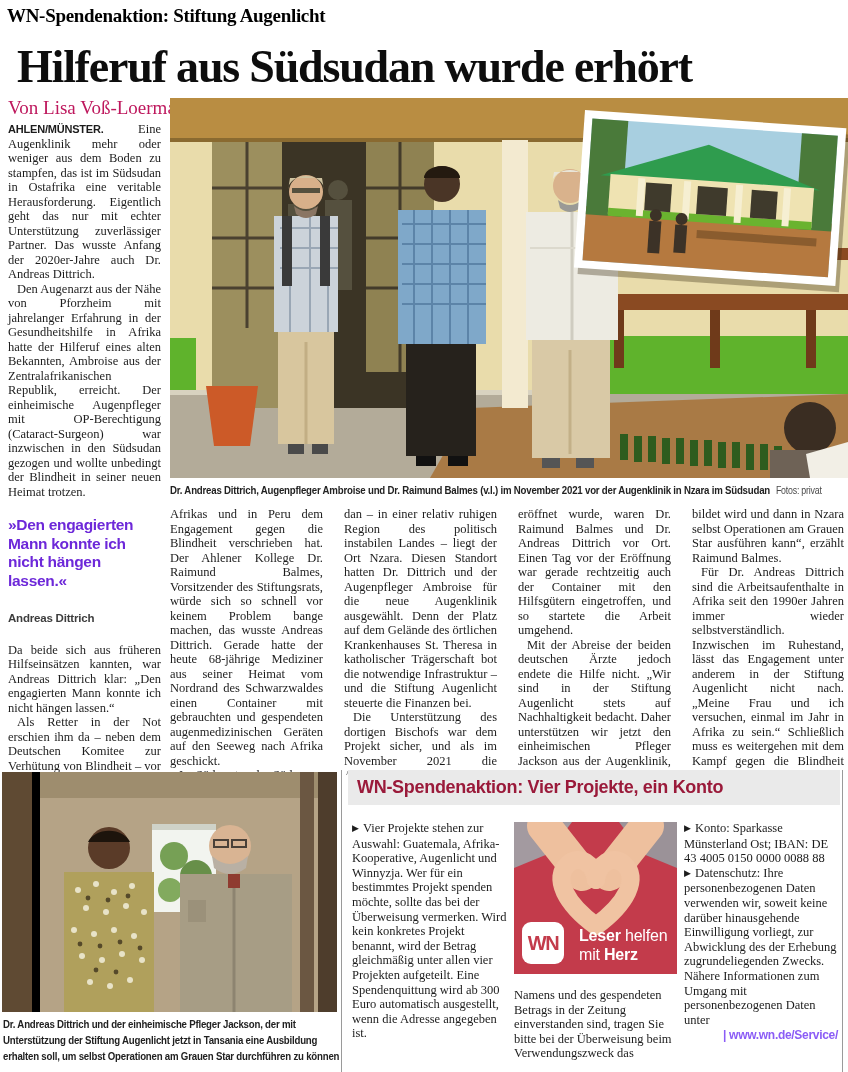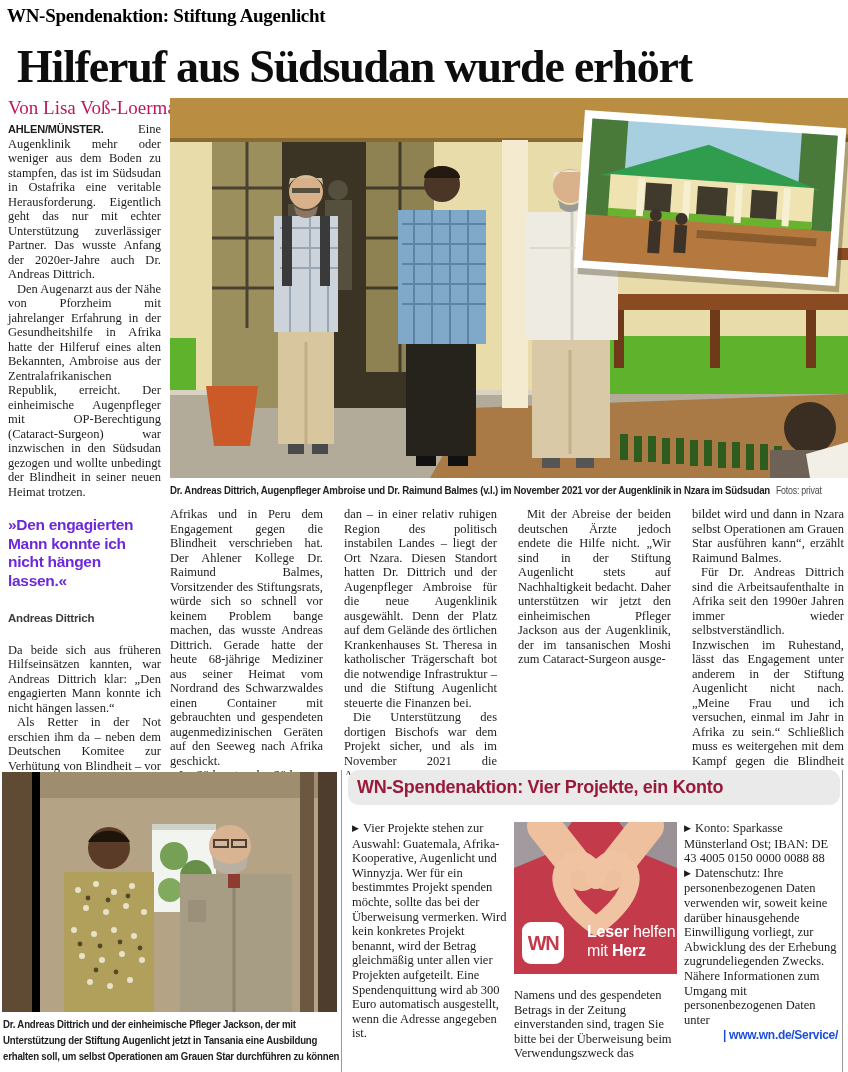--- a/index.html
+++ b/index.html
@@ -40,37 +40,37 @@
   .credit{font-weight:normal;font-size:10.5px;color:#4a4a4a;margin-left:7px;}
   .bottom-cap{left:3px;top:1016px;width:405px;}
   
   .main-photo{left:170px;top:98px;width:678px;height:380px;}
   .bottom-photo{left:2px;top:772px;width:335px;height:240px;}
   .photo-svg{display:block;width:100%;height:100%;}
   
   .box-rule{width:1px;background:#9a9a9a;top:770px;height:302px;}
   .rule-left{left:341px;}
   .rule-right{left:842px;}
-  .box-head{left:348px;top:770px;width:492px;height:35px;background:#eaeaea;border-radius:11px;}
+  .box-head{left:348px;top:770px;width:492px;height:35px;background:#eaeaea;}
   .box-title{position:absolute;left:9px;top:7px;font-family:"Liberation Sans",sans-serif;
     font-weight:bold;font-size:18px;letter-spacing:-0.3px;color:#9a1a3a;}
   .boxcol{width:155px;font-size:12.5px;line-height:14.6px;text-align:left;color:#1c1c1c;
     -webkit-hyphens:auto;hyphens:auto;}
   .boxcol p{margin:0;}
   .marker{font-family:"DejaVu Sans",sans-serif;font-size:9px;position:relative;top:-1px;
     margin-right:4px;}
   .boxA{left:352px;top:821px;height:246px;overflow:hidden;}
   .boxB{left:514px;top:988px;width:162px;}
   .boxC{left:684px;top:821px;width:154px;}
   .box-link{margin-top:1px;font-family:"Liberation Sans",sans-serif;font-weight:bold;
-    font-size:12px;letter-spacing:-0.3px;line-height:15px;text-align:right;color:#1d4ed8;}
+    font-size:12px;letter-spacing:-0.3px;line-height:15px;text-align:right;color:#8b5cf6;}
   
   .badge{left:514px;top:822px;width:163px;height:152px;background:#c33b4b;overflow:hidden;}
   .badge svg{position:absolute;left:0;top:0;}
-  .badge-bottom{position:absolute;left:8px;bottom:10px;display:flex;align-items:flex-start;gap:23px;}
+  .badge-bottom{position:absolute;left:8px;bottom:10px;display:flex;align-items:flex-end;gap:15px;}
   .wn-logo{width:42px;height:42px;background:#ffffff;border-radius:9px;display:flex;
     align-items:center;justify-content:center;font-family:"Liberation Sans",sans-serif;
     font-weight:bold;font-size:20px;letter-spacing:-1.5px;color:#c33b4b;}
   .badge-text{font-family:"Liberation Sans",sans-serif;font-size:16px;line-height:19px;
     color:#ffffff;letter-spacing:-0.2px;}
   .badge-text .b{font-weight:bold;}
 </style>
 </head>
 <body>
 
@@ -252,20 +252,21 @@
 
 <div class="abs colbox col2">
   <p>Afrikas und in Peru dem Engagement gegen die Blindheit verschrieben hat. Der Ahlener Kollege Dr. Raimund Balmes, Vorsitzender des Stiftungsrats, würde sich so schnell vor keinem Problem bange machen, das wusste Andreas Dittrich. Gerade hatte der heute 68-jährige Mediziner aus seiner Heimat vom Nordrand des Schwarzwaldes einen Container mit gebrauchten und gespendeten augenmedizinischen Geräten auf den Seeweg nach Afrika geschickt.</p>
   <p class="ind">Im Südwesten des Südsu-</p>
 </div>
 <div class="abs colbox col3">
   <p>dan – in einer relativ ruhigen Region des politisch instabilen Landes – liegt der Ort Nzara. Diesen Standort hatten Dr. Dittrich und der Augenpfleger Ambroise für die neue Augenklinik ausgewählt. Denn der Platz auf dem Gelände des örtlichen Krankenhauses St. Theresa in katholischer Trägerschaft bot die notwendige Infrastruktur – und die Stiftung Augenlicht steuerte die Finanzen bei.</p>
   <p class="ind">Die Unterstützung des dortigen Bischofs war dem Projekt sicher, und als im November 2021 die Augenklinik</p>
 </div>
 <div class="abs colbox col4">
+  <p>eröffnet wurde, waren Dr. Raimund Balmes und Dr. Andreas Dittrich vor Ort. Einen Tag vor der Eröffnung war gerade rechtzeitig auch der Container mit den Hilfsgütern eingetroffen, und so startete die Arbeit umgehend.</p>
   <p class="ind">Mit der Abreise der beiden deutschen Ärzte jedoch endete die Hilfe nicht. „Wir sind in der Stiftung Augenlicht stets auf Nachhaltigkeit bedacht. Daher unterstützen wir jetzt den einheimischen Pfleger Jackson aus der Augenklinik, der im tansanischen Moshi zum Cataract-Surgeon ausge-</p>
 </div>
 <div class="abs colbox col5">
   <p>bildet wird und dann in Nzara selbst Operationen am Grauen Star ausführen kann“, erzählt Raimund Balmes.</p>
   <p class="ind">Für Dr. Andreas Dittrich sind die Arbeitsaufenthalte in Afrika seit den 1990er Jahren immer wieder selbstverständlich. Inzwischen im Ruhestand, lässt das Engagement unter anderem in der Stiftung Augenlicht nicht nach. „Meine Frau und ich versuchen, einmal im Jahr in Afrika zu sein.“ Schließlich muss es weitergehen mit dem Kampf gegen die Blindheit im Südsudan und anderswo.</p>
 </div>
 
 <div class="abs bottom-photo">
   <svg class="photo-svg" viewBox="0 0 335 240" preserveAspectRatio="none">
     <rect x="0" y="0" width="335" height="240" fill="#b5a386"></rect>

